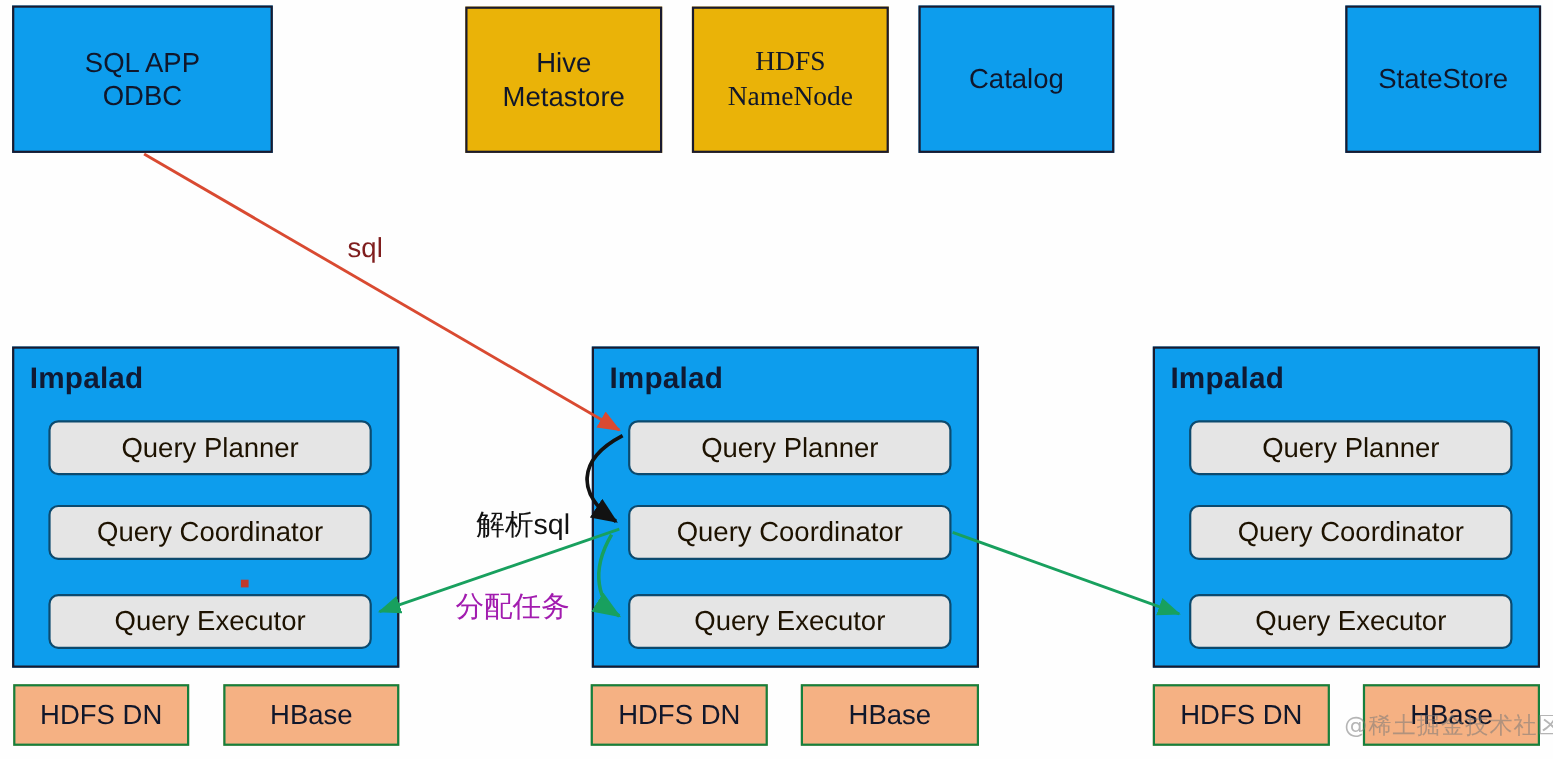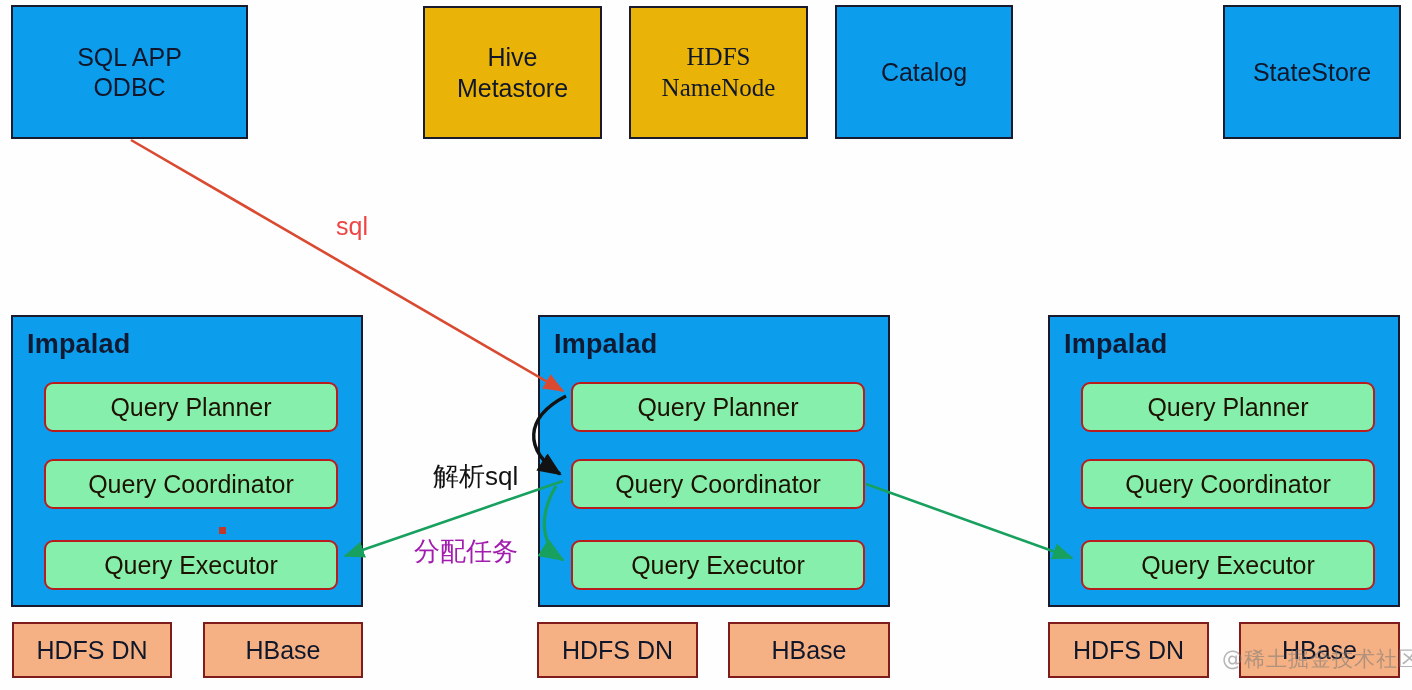--- a/index.html
+++ b/index.html
@@ -49,51 +49,51 @@
     font-size: 27px;
     font-weight: 700;
     color: #101a33;
     letter-spacing: .2px;
   }
 
   
   .component {
     position: absolute;
     box-sizing: border-box;
-    background: #86efac;
-    border: 2px solid #b91c1c;
+    background: #e5e5e5;
+    border: 2px solid #0c4a6e;
     border-radius: 9px;
     display: flex;
     align-items: center;
     justify-content: center;
     font-size: 25px;
     color: #1d1200;
     white-space: nowrap;
   }
 
   
   .storage {
     position: absolute;
     box-sizing: border-box;
     background: #f5b183;
-    border: 2px solid #7f1d1d;
+    border: 2px solid #15803d;
     display: flex;
     align-items: center;
     justify-content: center;
     font-size: 25px;
     color: #10172b;
   }
 
   
   .edge-label {
     position: absolute;
     font-size: 25px;
     white-space: nowrap;
   }
-  .edge-label.sql-label      { color: #ef4444; margin-left: 20px; }
+  .edge-label.sql-label      { color: #7f1d1d; }
   .edge-label.parse-label    { color: #121212; font-size: 26px; margin-top: 39px; }
   .edge-label.dispatch-label { color: #a21caf; font-size: 26px; }
 
   
   #edges {
     position: absolute;
     left: 0; top: 0;
     width: 1412px;
     height: 690px;
     pointer-events: none;

